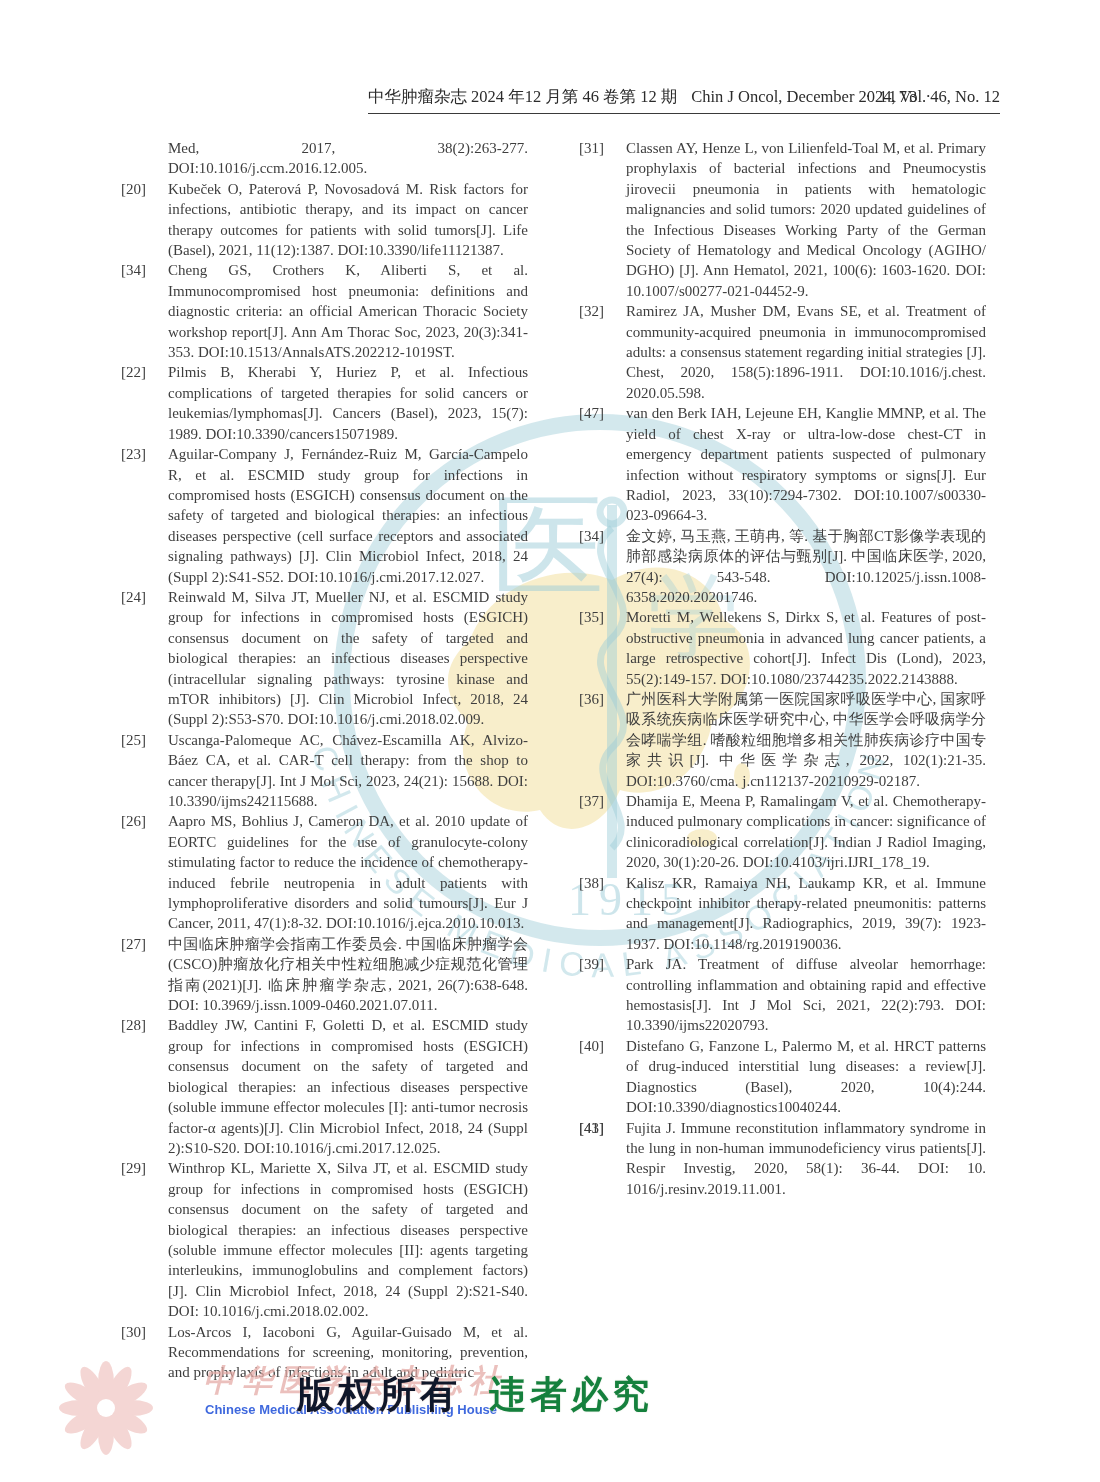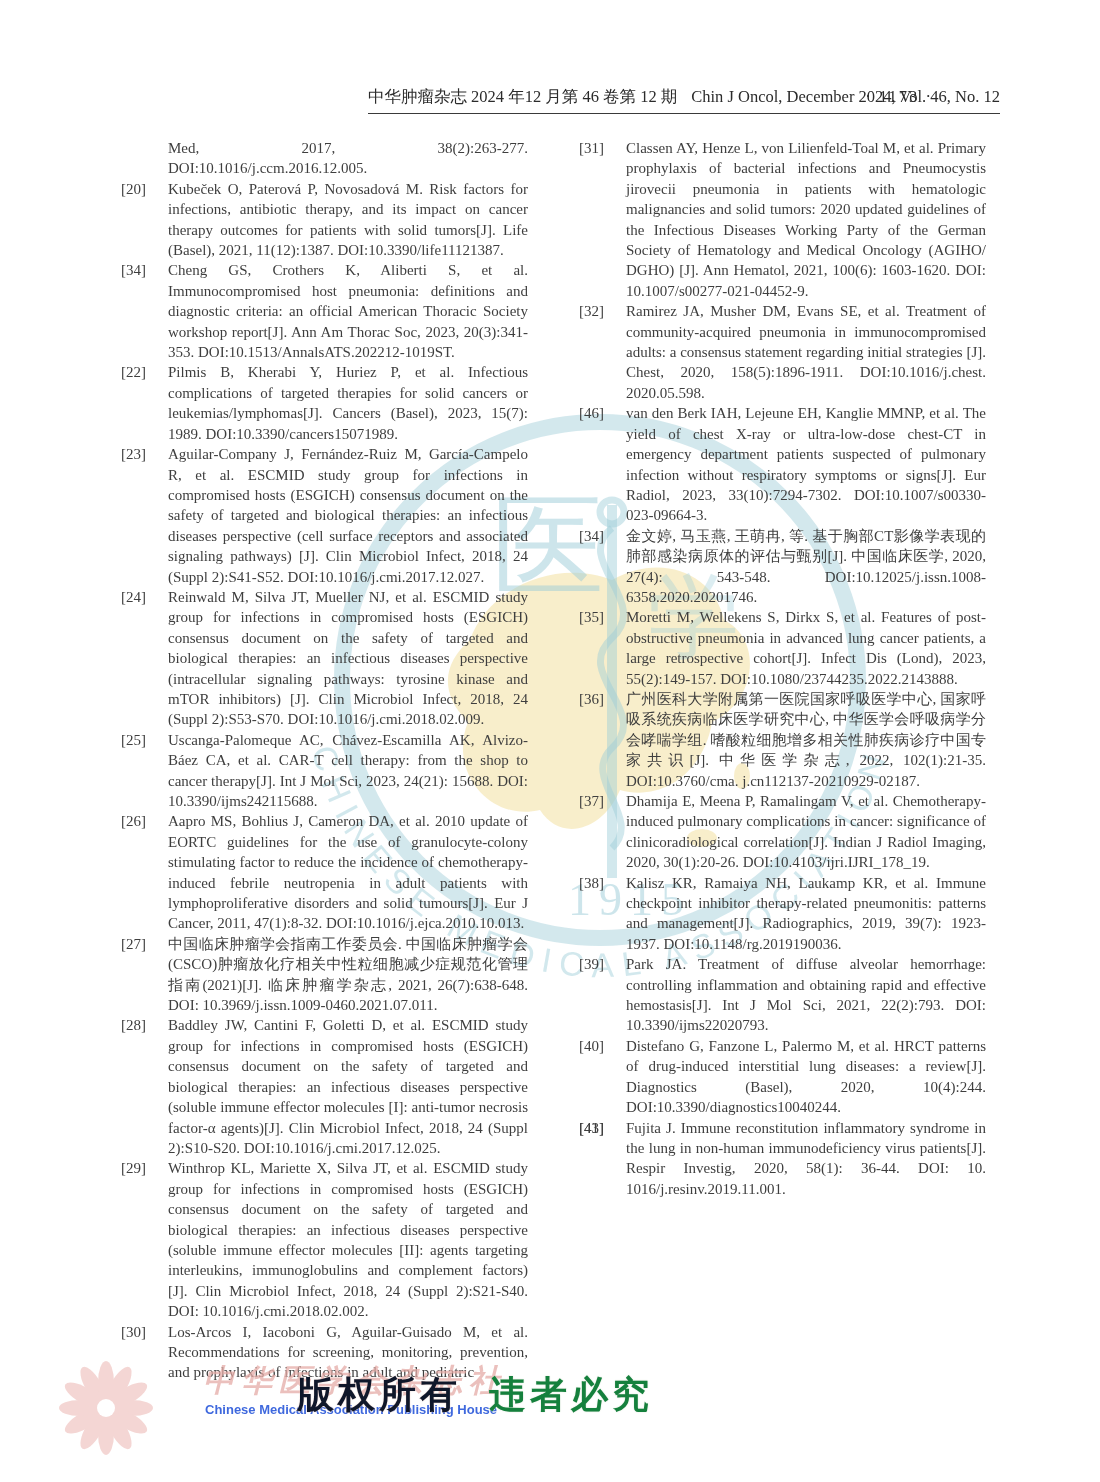--- a/index.html
+++ b/index.html
@@ -157,21 +157,21 @@
 
   <div class="ref">
     <span class="ref-label">[31]</span><span class="ref-text">Classen AY, Henze L, von Lilienfeld-Toal M, et al. Primary prophylaxis of bacterial infections and Pneumocystis jirovecii pneumonia in patients with hematologic malignancies and solid tumors: 2020 updated guidelines of the Infectious Diseases Working Party of the German Society of Hematology and Medical Oncology (AGIHO/ DGHO) [J]. Ann Hematol, 2021, 100(6): 1603-1620. DOI: 10.1007/s00277-021-04452-9.</span>
   </div>
 
   <div class="ref">
     <span class="ref-label">[32]</span><span class="ref-text">Ramirez JA, Musher DM, Evans SE, et al. Treatment of community-acquired pneumonia in immunocompromised adults: a consensus statement regarding initial strategies [J]. Chest, 2020, 158(5):1896-1911. DOI:10.1016/j.chest. 2020.05.598.</span>
   </div>
 
   <div class="ref">
-    <span class="ref-label">[46]</span><span class="ref-text">van den Berk IAH, Lejeune EH, Kanglie MMNP, et al. The yield of chest X-ray or ultra-low-dose chest-CT in emergency department patients suspected of pulmonary infection without respiratory symptoms or signs[J]. Eur Radiol, 2023, 33(10):7294-7302. DOI:10.1007/s00330-023-09664-3.</span>
+    <span class="ref-label">[47]</span><span class="ref-text">van den Berk IAH, Lejeune EH, Kanglie MMNP, et al. The yield of chest X-ray or ultra-low-dose chest-CT in emergency department patients suspected of pulmonary infection without respiratory symptoms or signs[J]. Eur Radiol, 2023, 33(10):7294-7302. DOI:10.1007/s00330-023-09664-3.</span>
   </div>
 
   <div class="ref">
     <span class="ref-label">[34]</span><span class="ref-text">金文婷, 马玉燕, 王萌冉, 等. 基于胸部CT影像学表现的肺部感染病原体的评估与甄别[J]. 中国临床医学, 2020, 27(4): 543-548. DOI:10.12025/j.issn.1008-6358.2020.20201746.</span>
   </div>
 
   <div class="ref">
     <span class="ref-label">[35]</span><span class="ref-text">Moretti M, Wellekens S, Dirkx S, et al. Features of post-obstructive pneumonia in advanced lung cancer patients, a large retrospective cohort[J]. Infect Dis (Lond), 2023, 55(2):149-157. DOI:10.1080/23744235.2022.2143888.</span>
   </div>
 

